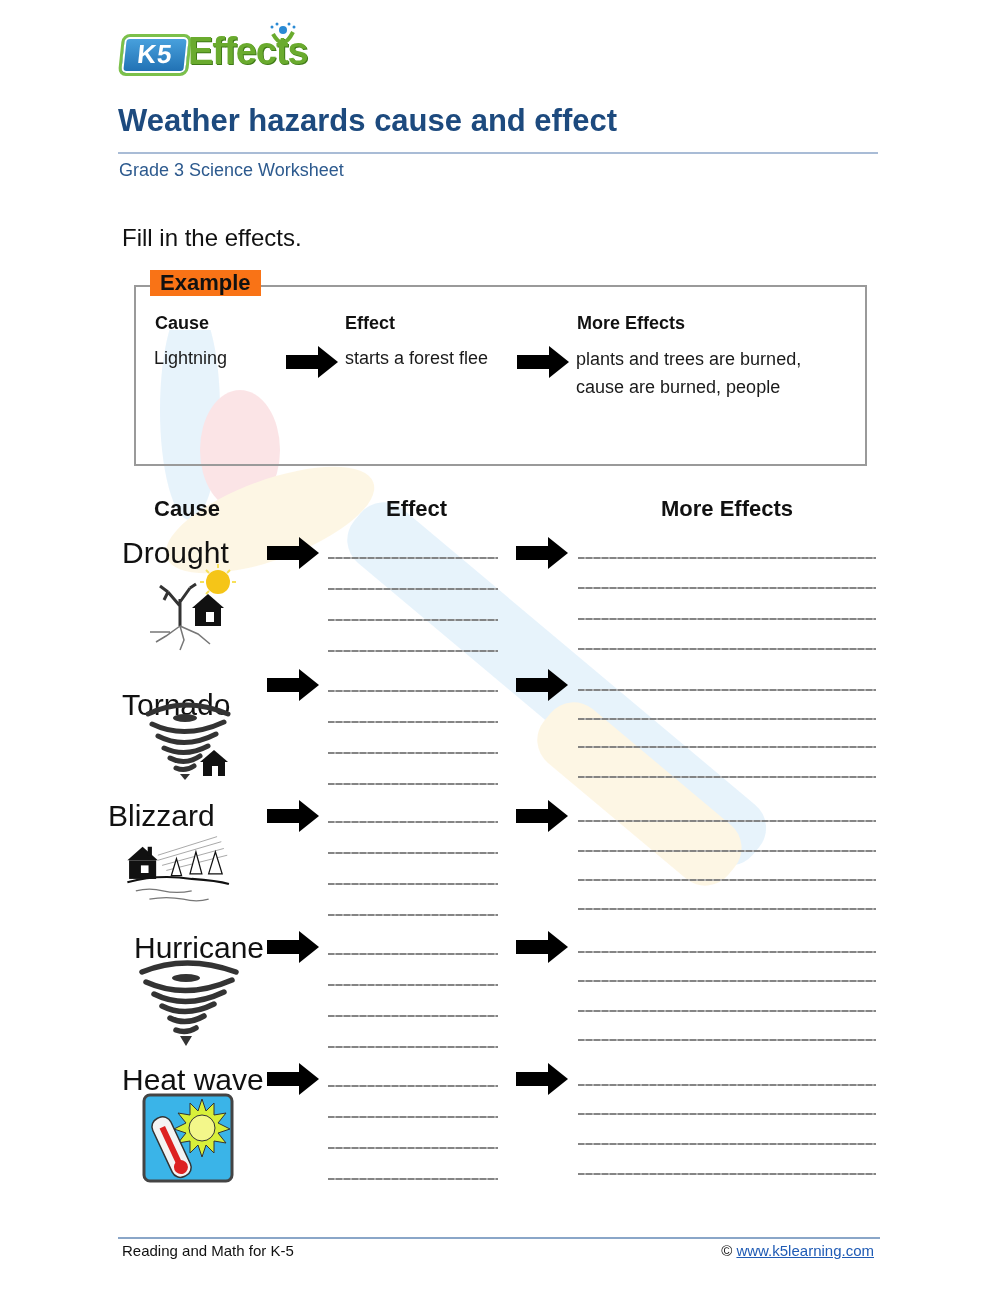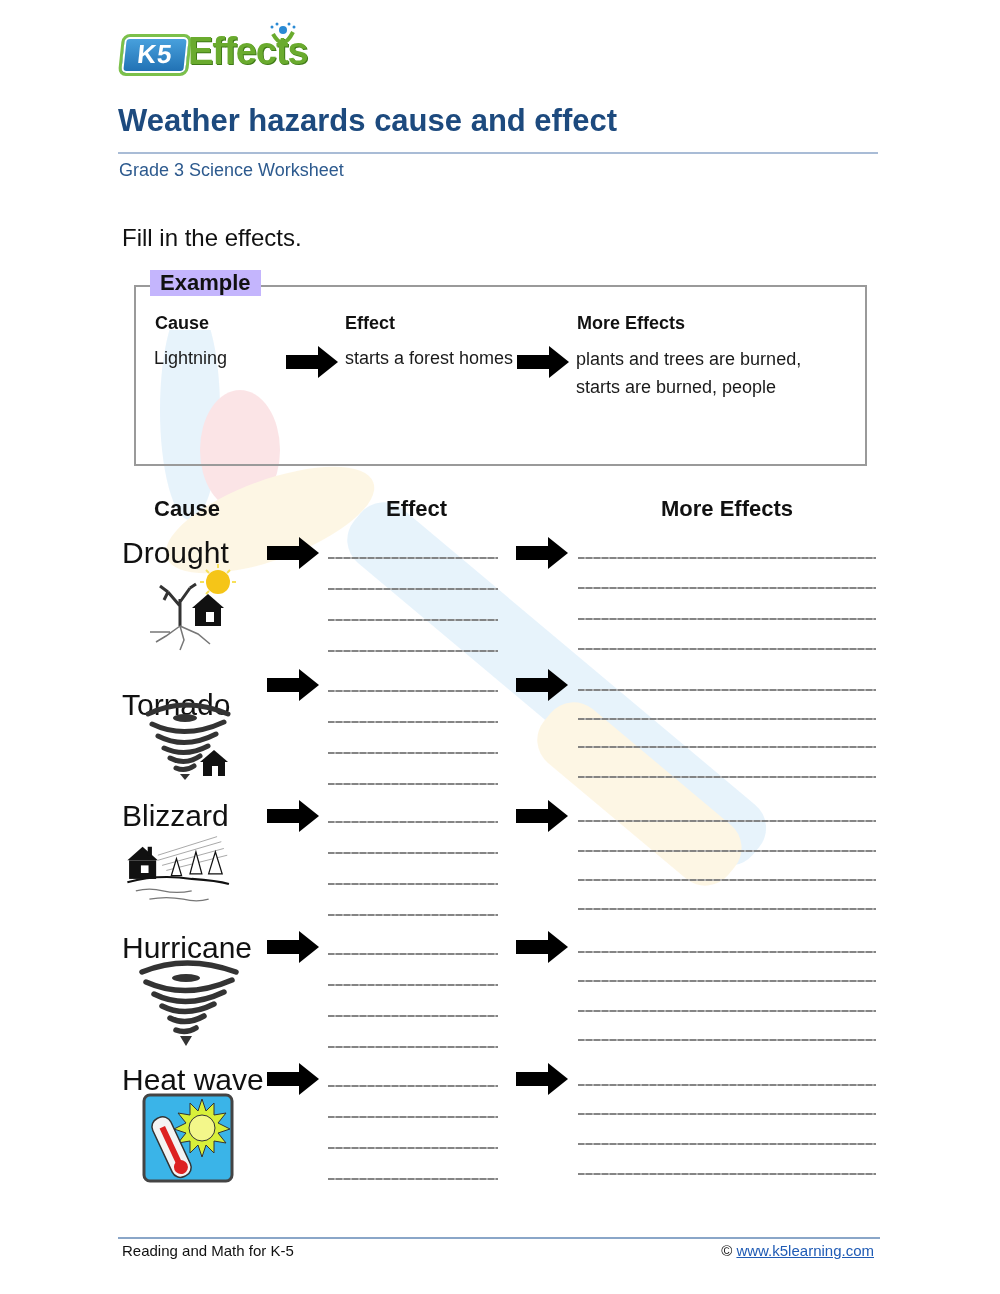--- a/index.html
+++ b/index.html
@@ -7,21 +7,21 @@
   .abs { position: absolute; }
   .logo { left: 120px; top: 22px; width: 212px; height: 56px; }
   .logo-k5 { position:absolute; left:0; top:12px; width:64px; height:36px; background: linear-gradient(#4aa3df,#1f6fb2); border:3px solid #7cc04a; border-radius:8px; transform: skewX(-6deg); color:#fff; font-weight:bold; font-size:26px; line-height:34px; text-align:center; letter-spacing:1px; box-shadow: inset 0 0 0 2px #ffffff; }
   .logo-text { position:absolute; left:68px; top:8px; font-size:38px; font-weight:bold; color:#6aab2e; letter-spacing:-1px; text-shadow: 1px 1px 0 #3f7a17; }
   .logo-fig { position:absolute; left:148px; top:0px; width:30px; height:30px; }
   .title { left: 118px; top: 103px; font-size: 31px; font-weight: bold; color: #1d4a7e; white-space: nowrap; }
   .title-rule { left: 118px; top: 152px; width: 760px; height: 2px; background: #a9bcd6; }
   .subtitle { left: 119px; top: 160px; font-size: 18px; color: #2d5a8e; white-space: nowrap; }
   .instructions { left: 122px; top: 224px; font-size: 24px; color: #111; white-space: nowrap; }
   .example-box { left: 134px; top: 285px; width: 733px; height: 181px; border: 2px solid #9a9a9a; box-sizing: border-box; }
-  .example-legend { left: 150px; top: 270px; padding: 0 10px; background: #c4b5fd; font-size: 22px; font-weight: bold; }
+  .example-legend { left: 150px; top: 270px; padding: 0 10px; background: #f97316; font-size: 22px; font-weight: bold; }
   .ex-h { top: 313px; font-size: 18px; font-weight: bold; white-space: nowrap; }
   .ex-t { font-size: 18px; color: #1a1a1a; white-space: nowrap; }
   .ex-more { left: 576px; top: 346px; font-size: 18px; line-height: 27.5px; color: #1a1a1a; }
   .col-h { top: 496px; font-size: 22px; font-weight: bold; white-space: nowrap; }
   .cause-label { font-size: 30px; color: #111; white-space: nowrap; }
   .arrow { width: 52px; height: 32px; }
   .line { height: 2px; background: repeating-linear-gradient(90deg, #777 0 6px, #aaa 6px 8px); opacity: .9; }
   .watermark { left: 150px; top: 330px; width: 720px; height: 650px; pointer-events: none; opacity: .12; }
   .footer-rule { left: 118px; top: 1237px; width: 762px; height: 2px; background: #8aa6c8; }
   .footer-left { left: 122px; top: 1242px; font-size: 15px; color: #111; white-space: nowrap; }
@@ -61,27 +61,27 @@
 
 <div class="abs example-box"></div>
 <div class="abs example-legend">Example</div>
 <div class="abs ex-h" style="left:155px">Cause</div>
 <div class="abs ex-h" style="left:345px">Effect</div>
 <div class="abs ex-h" style="left:577px">More Effects</div>
 <div class="abs ex-t" style="left:154px; top:348px">Lightning</div>
 <svg class="abs arrow" style="left:286px; top:346px" viewBox="0 0 52 32">
     <path d="M0 9 H32 V0 L52 16 L32 32 V23 H0 Z" fill="#000"></path>
   </svg>
-<div class="abs ex-t" style="left:345px; top:348px">starts a forest homes</div>
+<div class="abs ex-t" style="left:345px; top:348px">starts a forest flee</div>
 <svg class="abs arrow" style="left:517px; top:346px" viewBox="0 0 52 32">
     <path d="M0 9 H32 V0 L52 16 L32 32 V23 H0 Z" fill="#000"></path>
   </svg>
 <div class="abs ex-more">
   <div>plants and trees are burned,</div>
-  <div>starts are burned, people</div>
+  <div>cause are burned, people</div>
 </div>
 
 <div class="abs col-h" style="left:154px">Cause</div>
 <div class="abs col-h" style="left:386px">Effect</div>
 <div class="abs col-h" style="left:661px">More Effects</div>
 
 <div>
   <div class="abs cause-label" style="left:122px; top:536px">Drought</div>
   <svg class="abs illus" style="left:140px; top:564px" viewBox="0 0 110 90">
     <circle cx="78" cy="18" r="12" fill="#f5c518"></circle>
@@ -142,21 +142,21 @@
   <div class="abs line" style="left:328px; top:721px; width:170px"></div>
   <div class="abs line" style="left:328px; top:752px; width:170px"></div>
   <div class="abs line" style="left:328px; top:783px; width:170px"></div>
   <div class="abs line" style="left:578px; top:689px; width:298px"></div>
   <div class="abs line" style="left:578px; top:718px; width:298px"></div>
   <div class="abs line" style="left:578px; top:746px; width:298px"></div>
   <div class="abs line" style="left:578px; top:776px; width:298px"></div>
 </div>
 
 <div>
-  <div class="abs cause-label" style="left:122px; top:799px">Blizzard</div>
+  <div class="abs cause-label" style="left:108px; top:799px">Blizzard</div>
   <svg class="abs illus" style="left:124px; top:828px" viewBox="0 0 130 90">
     <g stroke="#999" stroke-width="1">
         <line x1="40" y1="24" x2="110" y2="2"></line>
         <line x1="40" y1="30" x2="115" y2="8"></line>
         <line x1="45" y1="36" x2="118" y2="16"></line>
         <line x1="50" y1="42" x2="122" y2="24"></line>
       </g>
     <path d="M4 30 L22 14 L40 30 Z" fill="#111"></path>
       <rect x="28" y="14" width="5" height="10" fill="#111"></rect>
     <rect x="6" y="30" width="32" height="22" fill="#111"></rect>
@@ -179,21 +179,21 @@
   <div class="abs line" style="left:328px; top:852px; width:170px"></div>
   <div class="abs line" style="left:328px; top:883px; width:170px"></div>
   <div class="abs line" style="left:328px; top:914px; width:170px"></div>
   <div class="abs line" style="left:578px; top:820px; width:298px"></div>
   <div class="abs line" style="left:578px; top:850px; width:298px"></div>
   <div class="abs line" style="left:578px; top:879px; width:298px"></div>
   <div class="abs line" style="left:578px; top:908px; width:298px"></div>
 </div>
 
 <div>
-  <div class="abs cause-label" style="left:122px; top:931px">Hurricane</div>
+  <div class="abs cause-label" style="left:134px; top:931px">Hurricane</div>
   <svg class="abs illus" style="left:136px; top:960px" viewBox="0 0 110 90">
     <g stroke="#333" stroke-width="5.5" fill="none" stroke-linecap="round">
       <path d="M6 12 Q50 -6 100 12"></path>
         <path d="M10 22 Q50 40 96 20"></path>
         <path d="M18 34 Q50 50 88 32"></path>
       <path d="M26 46 Q50 58 78 44"></path>
         <path d="M34 58 Q50 66 68 56"></path>
         <path d="M40 70 Q50 74 60 68"></path>
     </g>
     <ellipse cx="50" cy="18" rx="14" ry="4" fill="#333"></ellipse>

